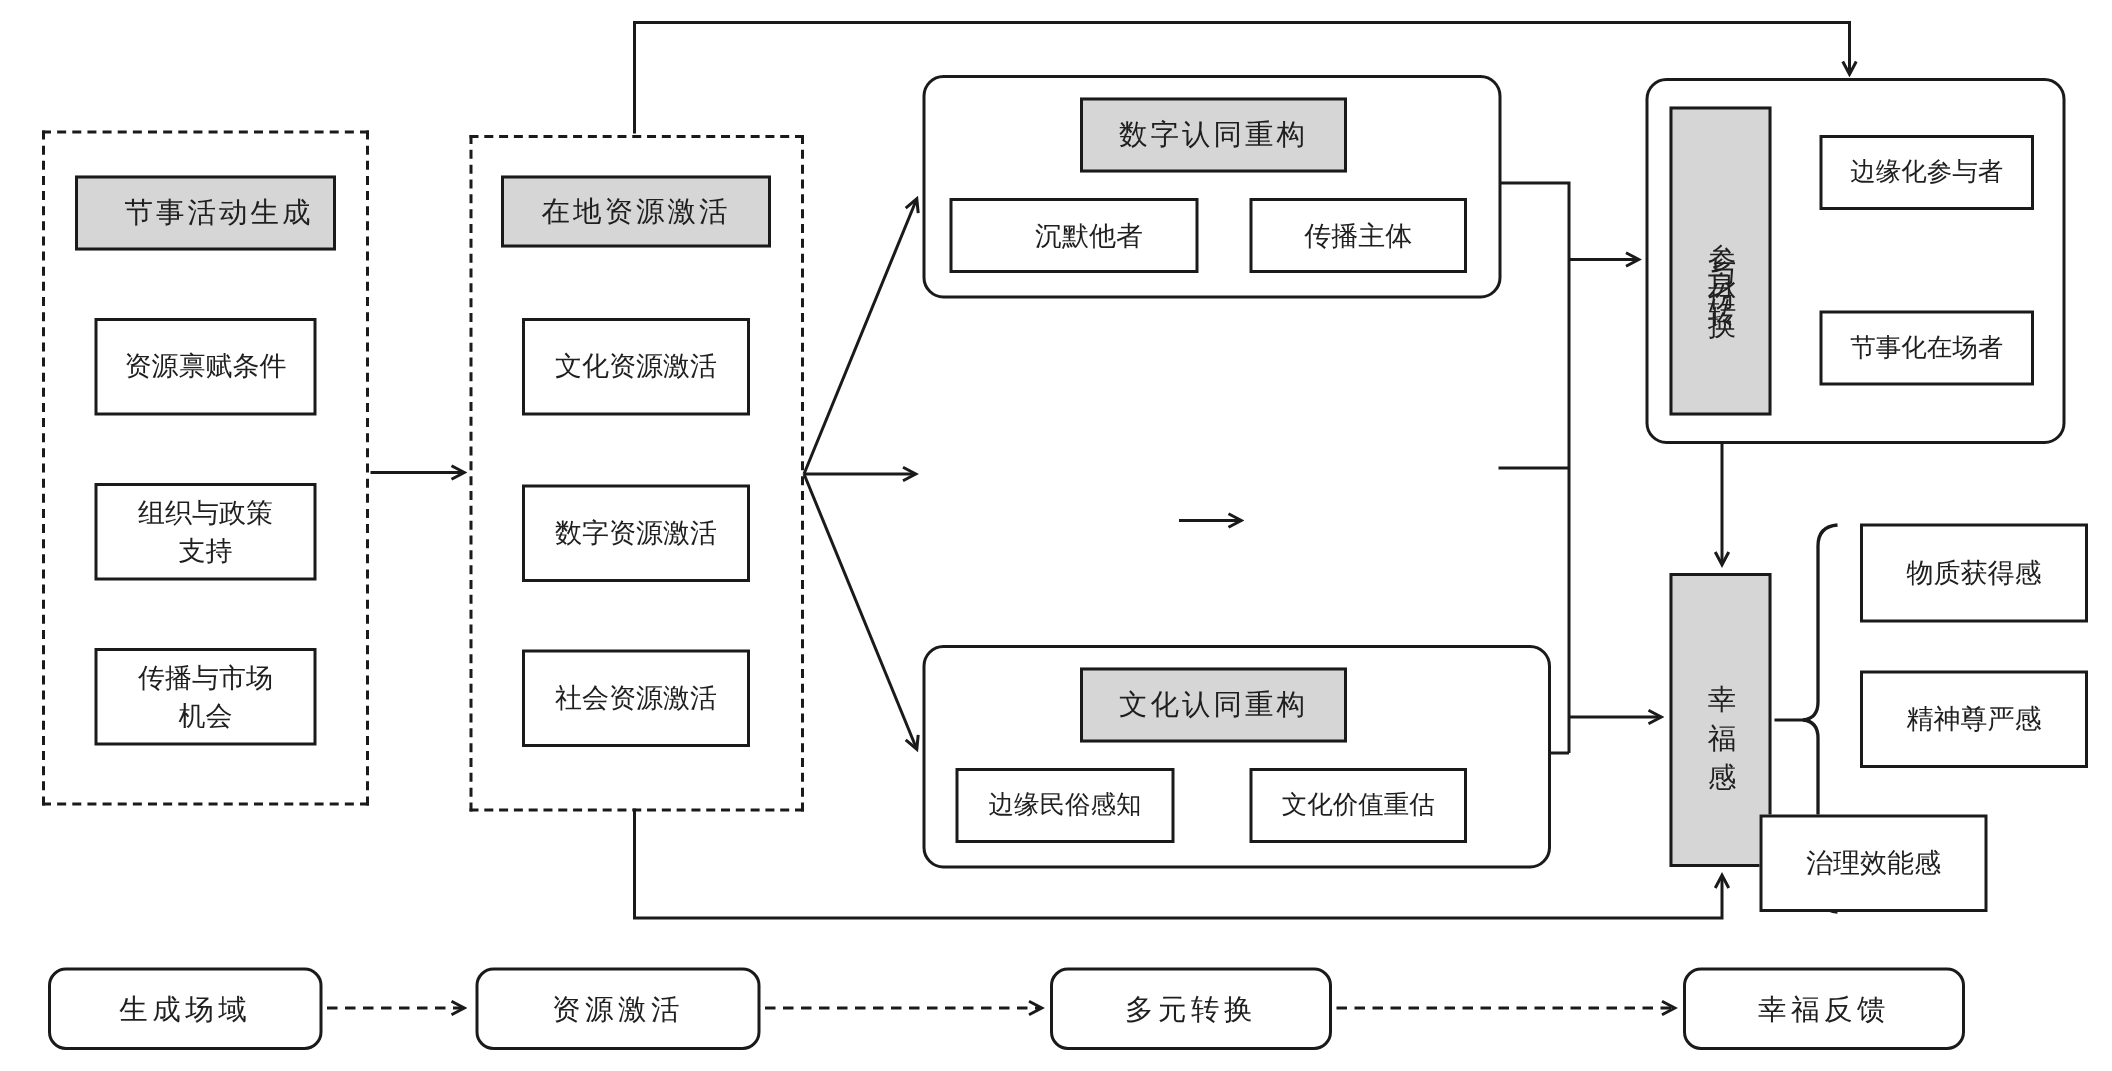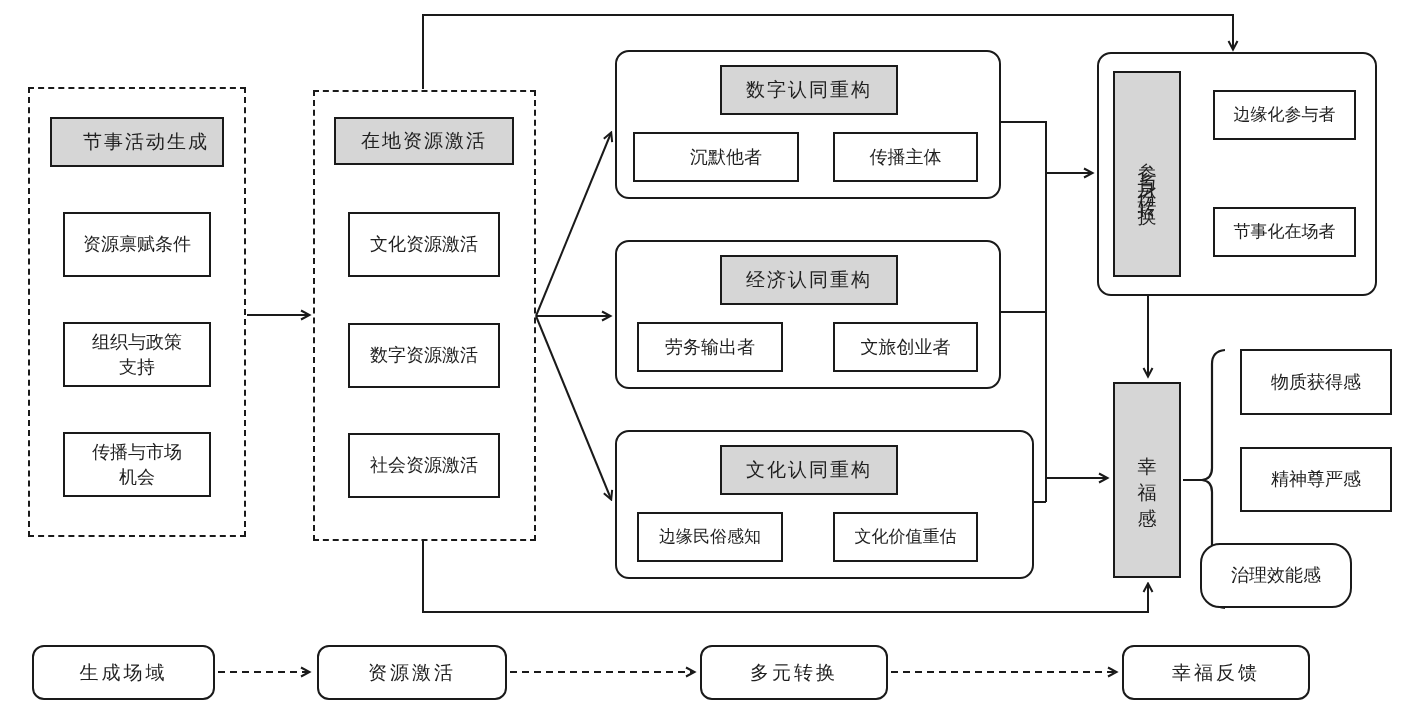--- a/index.html
+++ b/index.html
@@ -76,42 +76,37 @@
     <div class="wbox" style="left:33px;top:231px;width:152px;height:65px;">数字资源激活</div>
     <div class="wbox" style="left:33px;top:341px;width:152px;height:65px;">社会资源激活</div>
   </div>
 
   <div class="rgroup" style="left:615px;top:50px;width:382px;height:145px;">
     <div class="hbox" style="left:103px;top:13px;width:178px;height:50px;">数字认同重构</div>
     <div class="wbox" style="left:16px;top:80px;width:166px;height:50px;padding-left:20px;">沉默他者</div>
     <div class="wbox" style="left:216px;top:80px;width:145px;height:50px;">传播主体</div>
   </div>
 
-  <div class="rgroup" style="left:615px;top:240px;width:382px;height:145px;">
-    <div class="hbox" style="left:103px;top:13px;width:178px;height:50px;">经济认同重构</div>
-    <div class="wbox" style="left:20px;top:80px;width:146px;height:50px;">劳务输出者</div>
-    <div class="wbox" style="left:216px;top:80px;width:145px;height:50px;">文旅创业者</div>
-  </div>
 
   <div class="rgroup" style="left:615px;top:430px;width:382px;height:145px;padding-left:33px;">
     <div class="hbox" style="left:103px;top:13px;width:178px;height:50px;">文化认同重构</div>
     <div class="wbox sm" style="left:20px;top:80px;width:146px;height:50px;">边缘民俗感知</div>
     <div class="wbox sm" style="left:216px;top:80px;width:145px;height:50px;">文化价值重估</div>
   </div>
 
   <div class="rgroup" style="left:1097px;top:52px;width:276px;height:240px;">
     <div class="vbox" style="left:14px;top:17px;width:68px;height:206px;letter-spacing:9px;">参与身份转换</div>
     <div class="wbox sm" style="left:114px;top:36px;width:143px;height:50px;">边缘化参与者</div>
     <div class="wbox sm" style="left:114px;top:153px;width:143px;height:50px;">节事化在场者</div>
   </div>
 
   <div class="vbox" style="left:1113px;top:382px;width:68px;height:196px;letter-spacing:26px;">幸福感</div>
 
   <div class="wbox" style="left:1240px;top:349px;width:152px;height:66px;">物质获得感</div>
   <div class="wbox" style="left:1240px;top:447px;width:152px;height:65px;">精神尊严感</div>
-  <div class="wbox" style="left:1200px;top:543px;width:152px;height:65px;border-radius:20px;">治理效能感</div>
+  <div class="wbox" style="left:1173px;top:543px;width:152px;height:65px;">治理效能感</div>
 
   <div class="phase" style="left:32px;top:645px;width:183px;height:55px;">生成场域</div>
   <div class="phase" style="left:317px;top:645px;width:190px;height:55px;">资源激活</div>
   <div class="phase" style="left:700px;top:645px;width:188px;height:55px;">多元转换</div>
   <div class="phase" style="left:1122px;top:645px;width:188px;height:55px;">幸福反馈</div>
 
 </div>
 
 </body></html>

